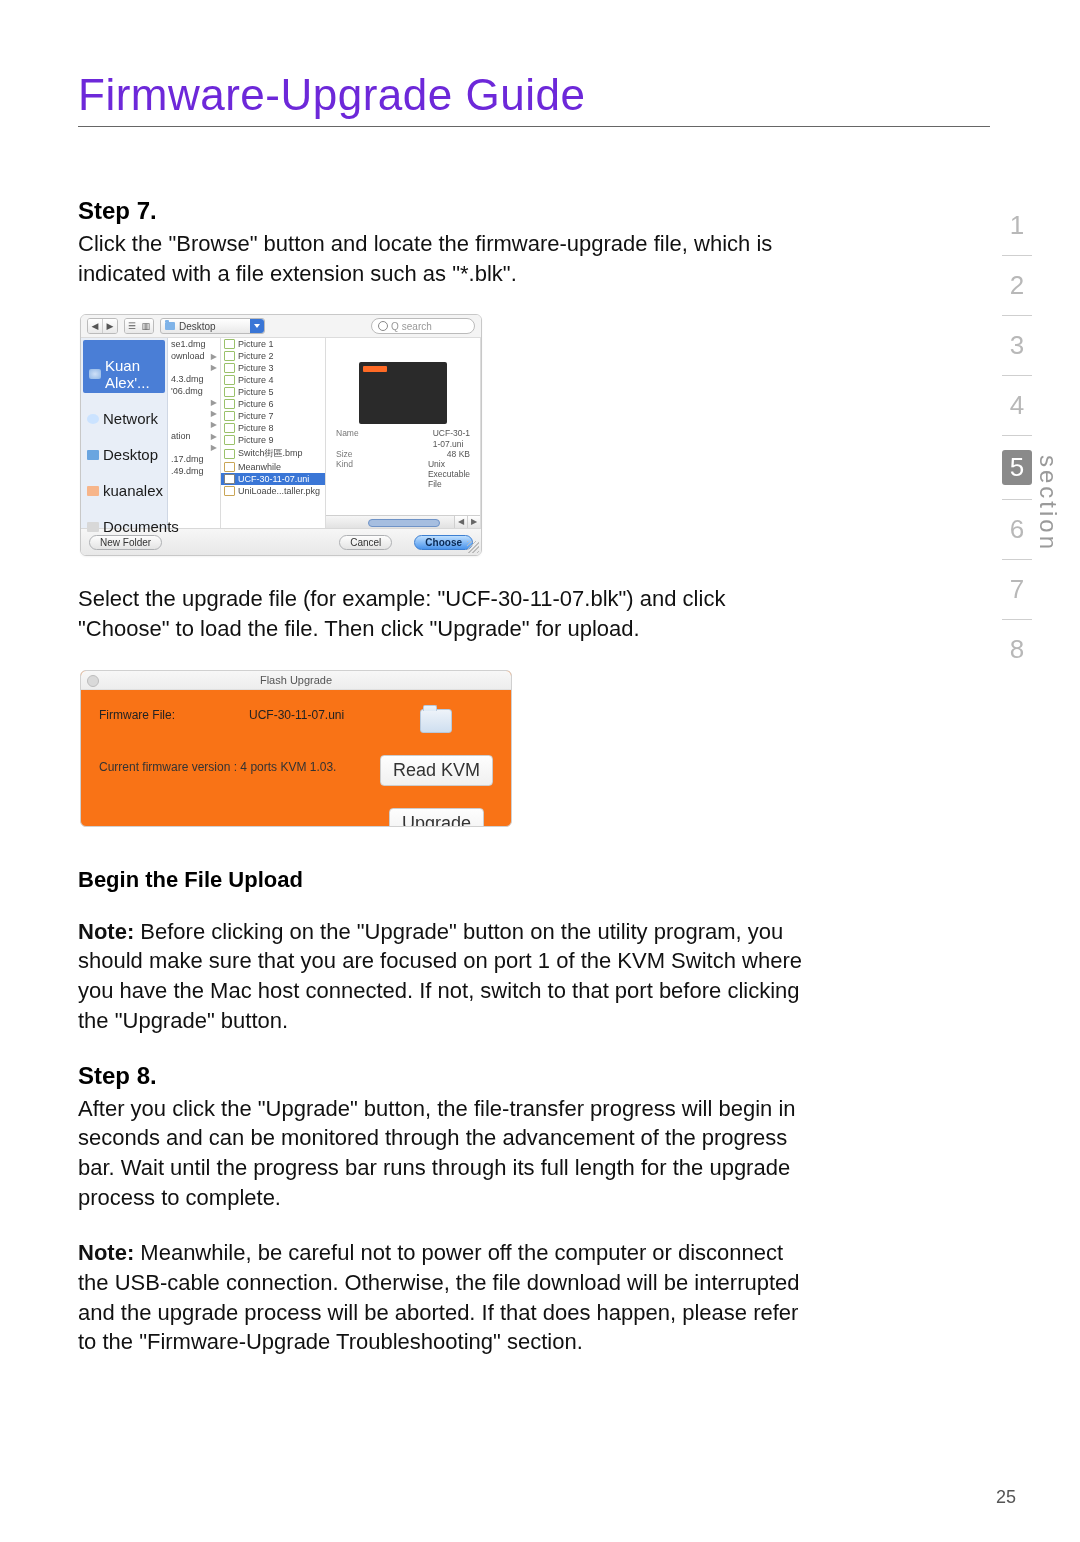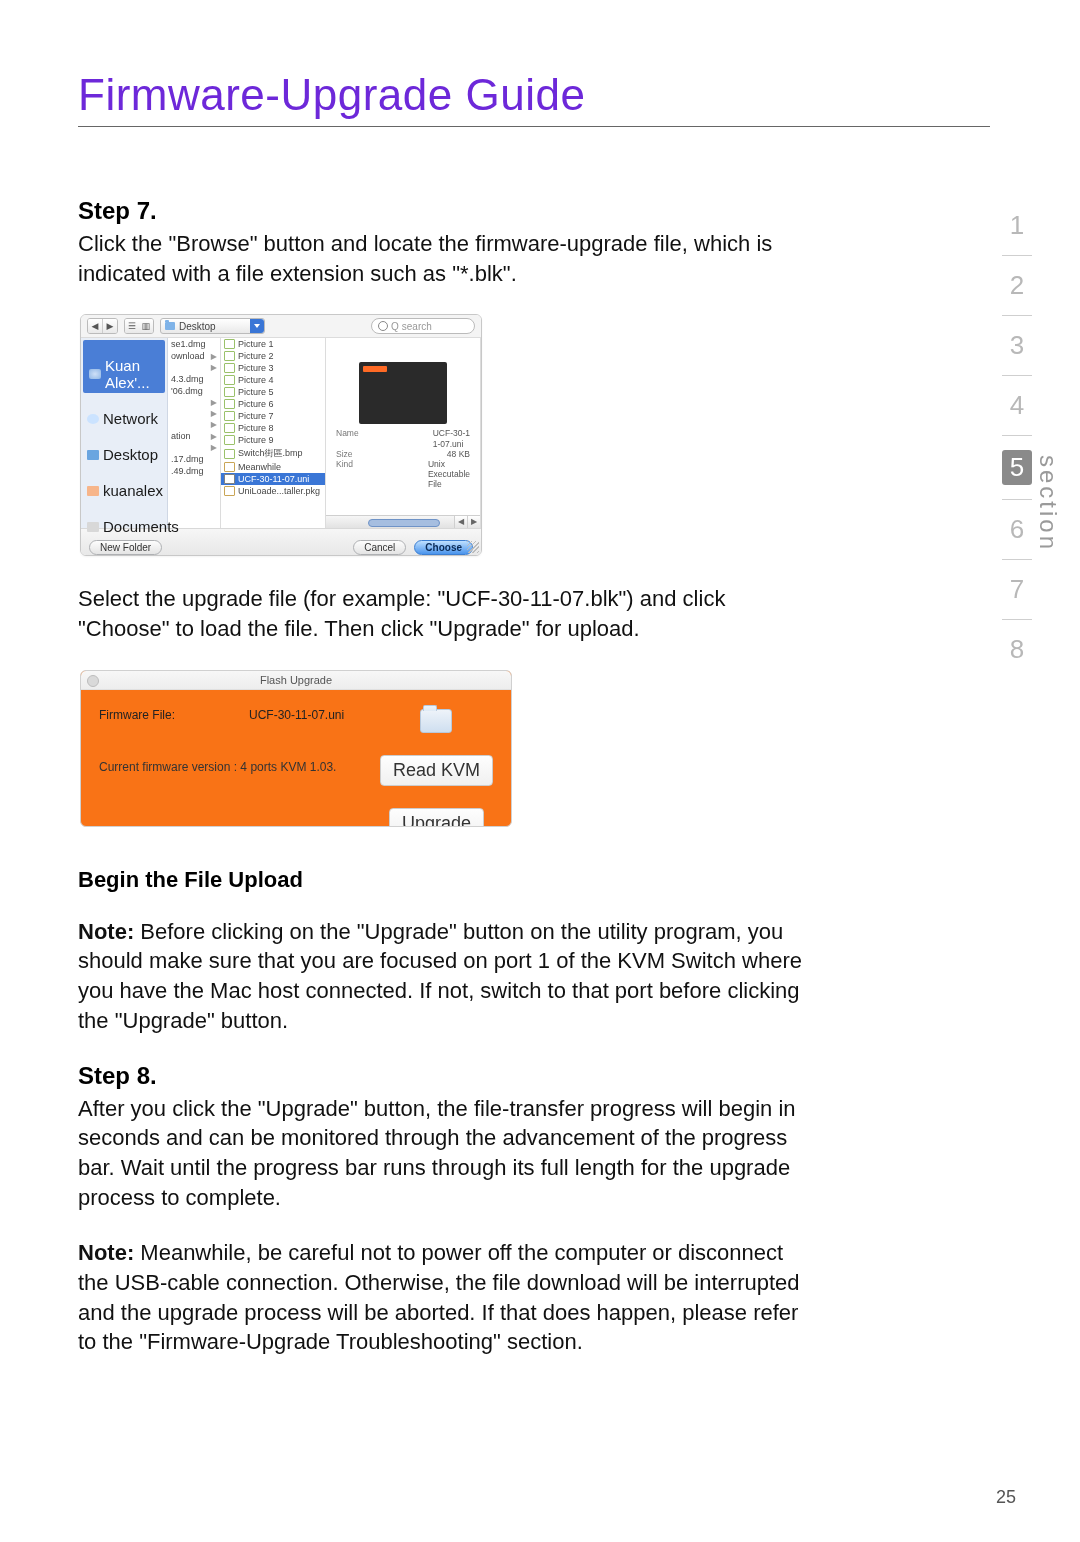--- a/index.html
+++ b/index.html
@@ -65,21 +65,21 @@
   .thumb{width:88px;height:62px;background:#2a2a2a;margin:24px auto 4px;border-radius:2px;position:relative}
   .thumb::before{content:"";position:absolute;top:4px;left:4px;width:24px;height:6px;background:#ff6a25;border-radius:1px}
   .meta{font-size:8.5px;color:#555;padding:0 10px}
   .meta .mrow{display:flex;justify-content:space-between;gap:6px;line-height:1.2}
   .meta .mrow .k{color:#777}
   .meta .mrow .v{text-align:left}
   .hscroll{position:absolute;bottom:0;left:0;right:0;height:12px;background:linear-gradient(#f6f6f6,#e2e2e2);border-top:1px solid #cfcfcf;display:flex;align-items:center;justify-content:flex-end;gap:0}
   .hscroll .thumb-bar{height:8px;flex:1;margin:0 14px;position:relative}
   .hscroll .thumb-bar::after{content:"";position:absolute;right:0;top:1px;width:70px;height:6px;background:#a6bee0;border:1px solid #6f93c7;border-radius:4px}
   .hscroll .arr{width:12px;height:12px;background:linear-gradient(#fff,#e4e4e4);border-left:1px solid #cfcfcf;text-align:center;font-size:8px;line-height:12px;color:#666}
-  .mac-open .footer{height:26px;display:flex;align-items:flex-end;padding:0 8px;gap:8px;background:linear-gradient(#f6f6f6,#e8e8e8);border-top:1px solid #d8d8d8}
+  .mac-open .footer{height:26px;display:flex;align-items:center;padding:0 8px;gap:22px;background:linear-gradient(#f6f6f6,#e8e8e8);border-top:1px solid #d8d8d8}
   .mac-open .footer .spacer{flex:1}
   .mac-open .btn{font-size:10px;padding:1px 10px;border:1px solid #aeb0b3;border-radius:10px;background:linear-gradient(#fdfdfd,#e4e4e4);color:#333}
   .mac-open .btn.primary{background:linear-gradient(#bfe0ff,#4a94ec);border-color:#3d7fd1;color:#0a2a55;font-weight:600}
   .resize{width:12px;height:12px;position:absolute;right:2px;bottom:2px;background:repeating-linear-gradient(135deg,#bbb 0 1px,transparent 1px 3px)}
   .mac-open{position:relative}
 
   
   .flash{width:430px;border:1px solid #d0d0d0;border-radius:6px;overflow:hidden;font-family:"Lucida Grande",Helvetica,Arial,sans-serif;margin:0 0 40px 2px;background:#f97316}
   .flash .ftitle{height:18px;background:linear-gradient(#f7f7f7,#ededed);border-bottom:1px solid #e0e0e0;text-align:center;font-size:11px;color:#555;line-height:18px;position:relative}
   .flash .ftitle .close{position:absolute;left:6px;top:4px;width:10px;height:10px;border-radius:50%;background:#d9d9d9;border:1px solid #bcbcbc}

